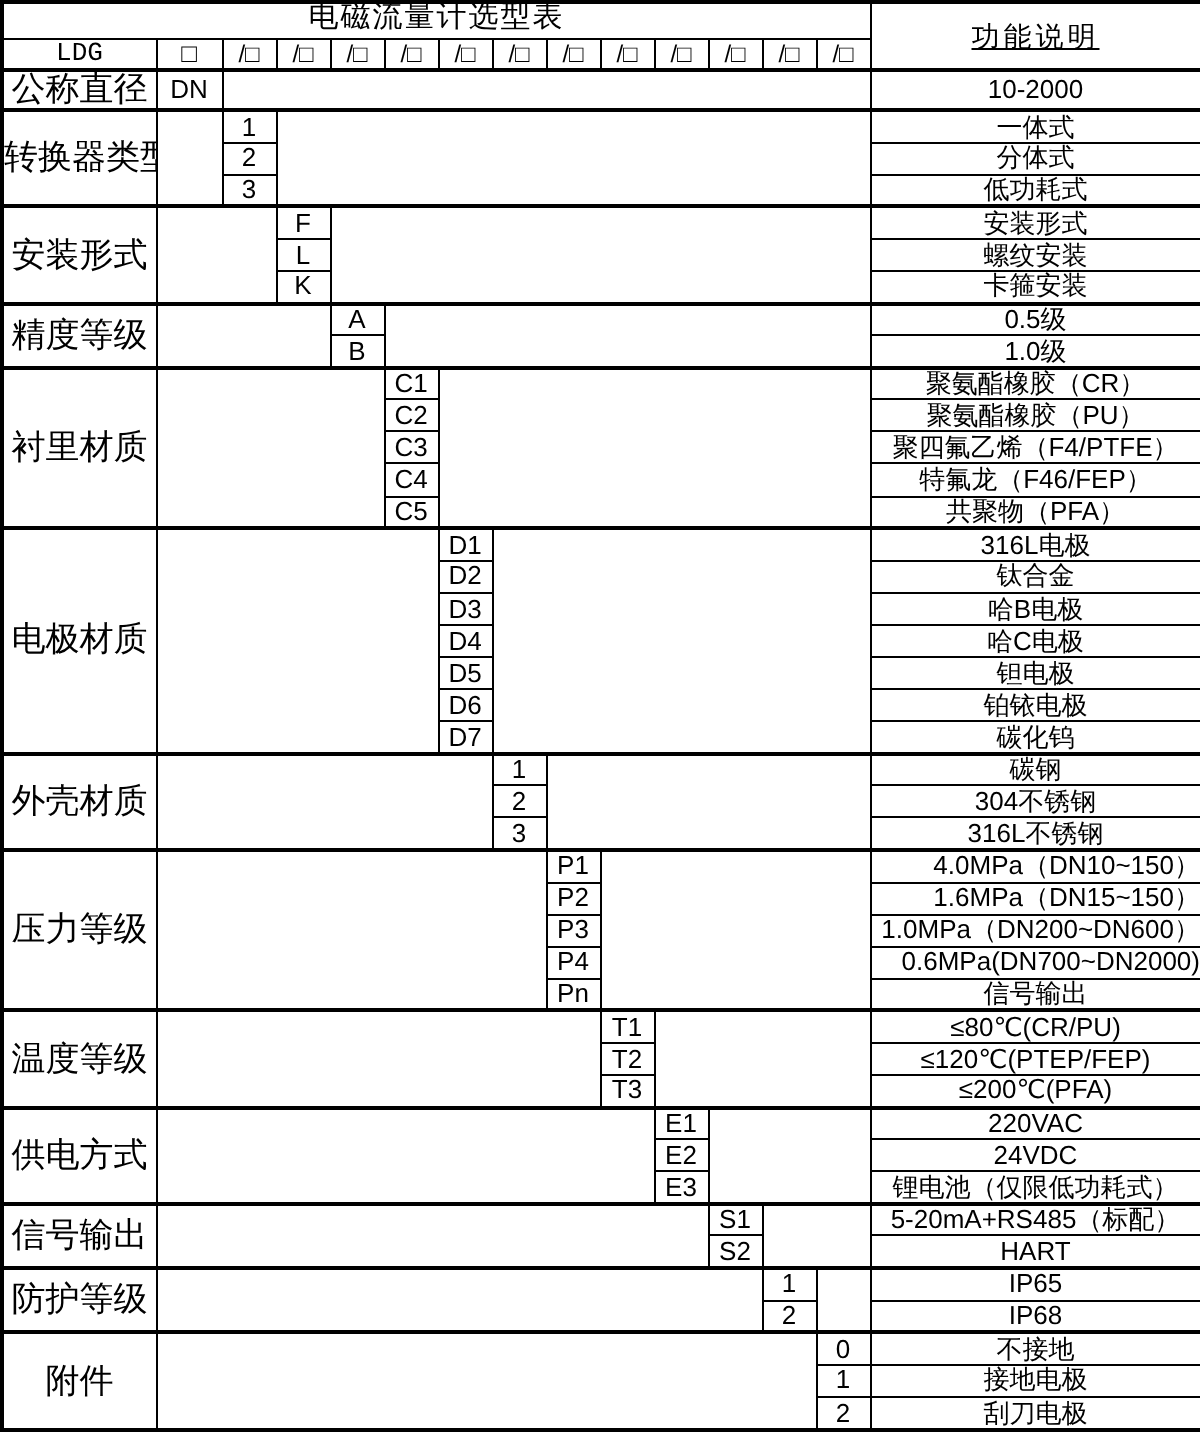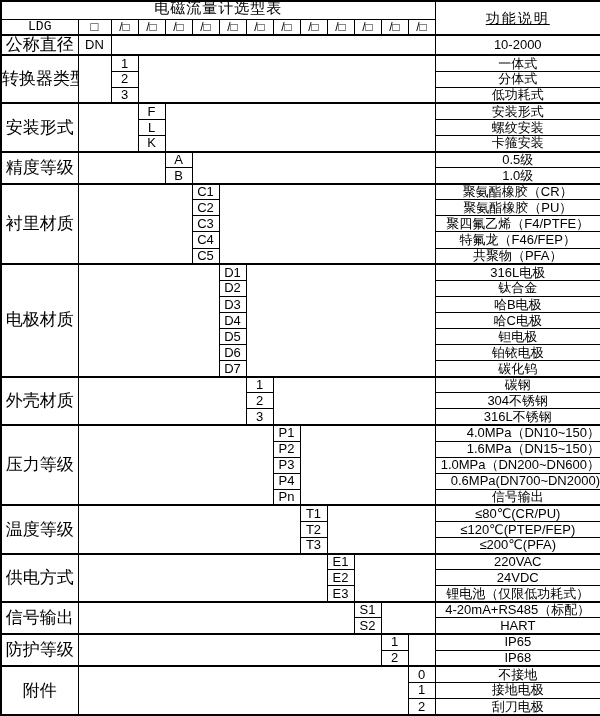--- a/index.html
+++ b/index.html
@@ -247,21 +247,21 @@
       </tr>
       <tr>
         <td class="code">E3</td>
         <td class="func">锂电池（仅限低功耗式）</td>
       </tr>
       <tr class="sec">
         <td class="label" rowspan="2">信号输出</td>
         <td rowspan="2" colspan="10"></td>
         <td class="code">S1</td>
         <td rowspan="2" colspan="2"></td>
-        <td class="func">4-20mA+RS485（标配）</td>
+        <td class="func">5-20mA+RS485（标配）</td>
       </tr>
       <tr>
         <td class="code">S2</td>
         <td class="func">HART</td>
       </tr>
       <tr class="sec">
         <td class="label" rowspan="2">防护等级</td>
         <td rowspan="2" colspan="11"></td>
         <td class="code">1</td>
         <td rowspan="2"></td>

